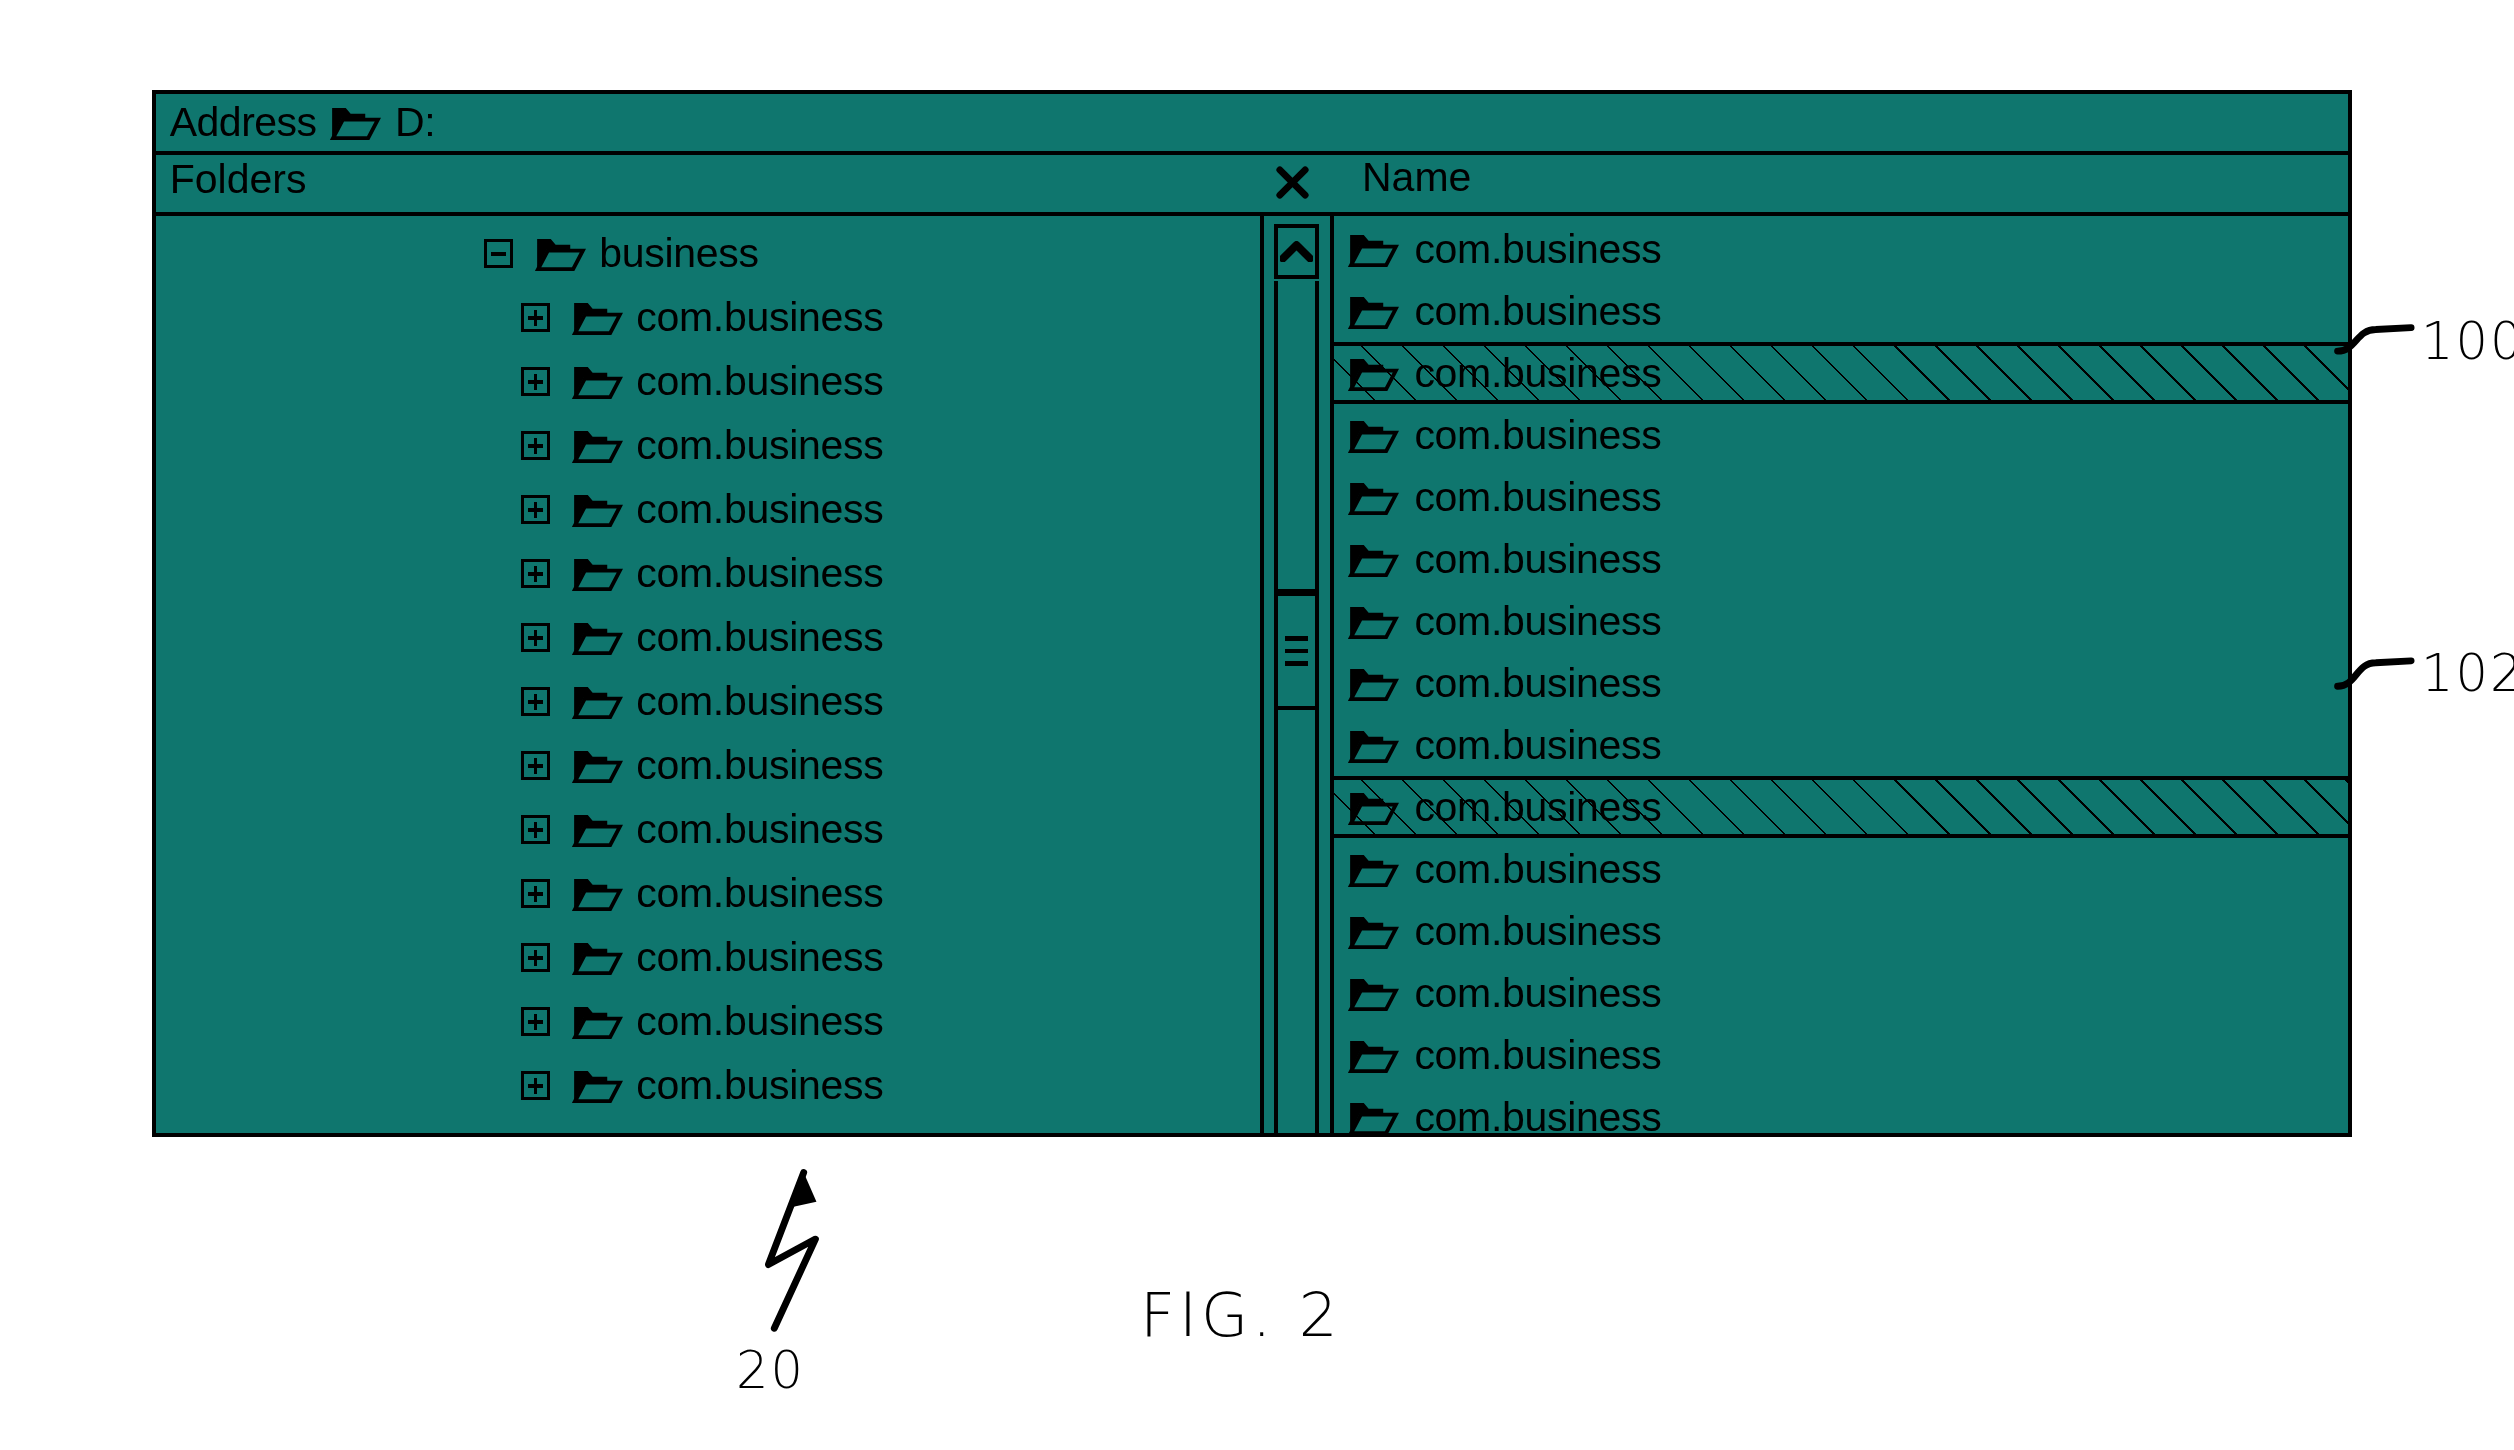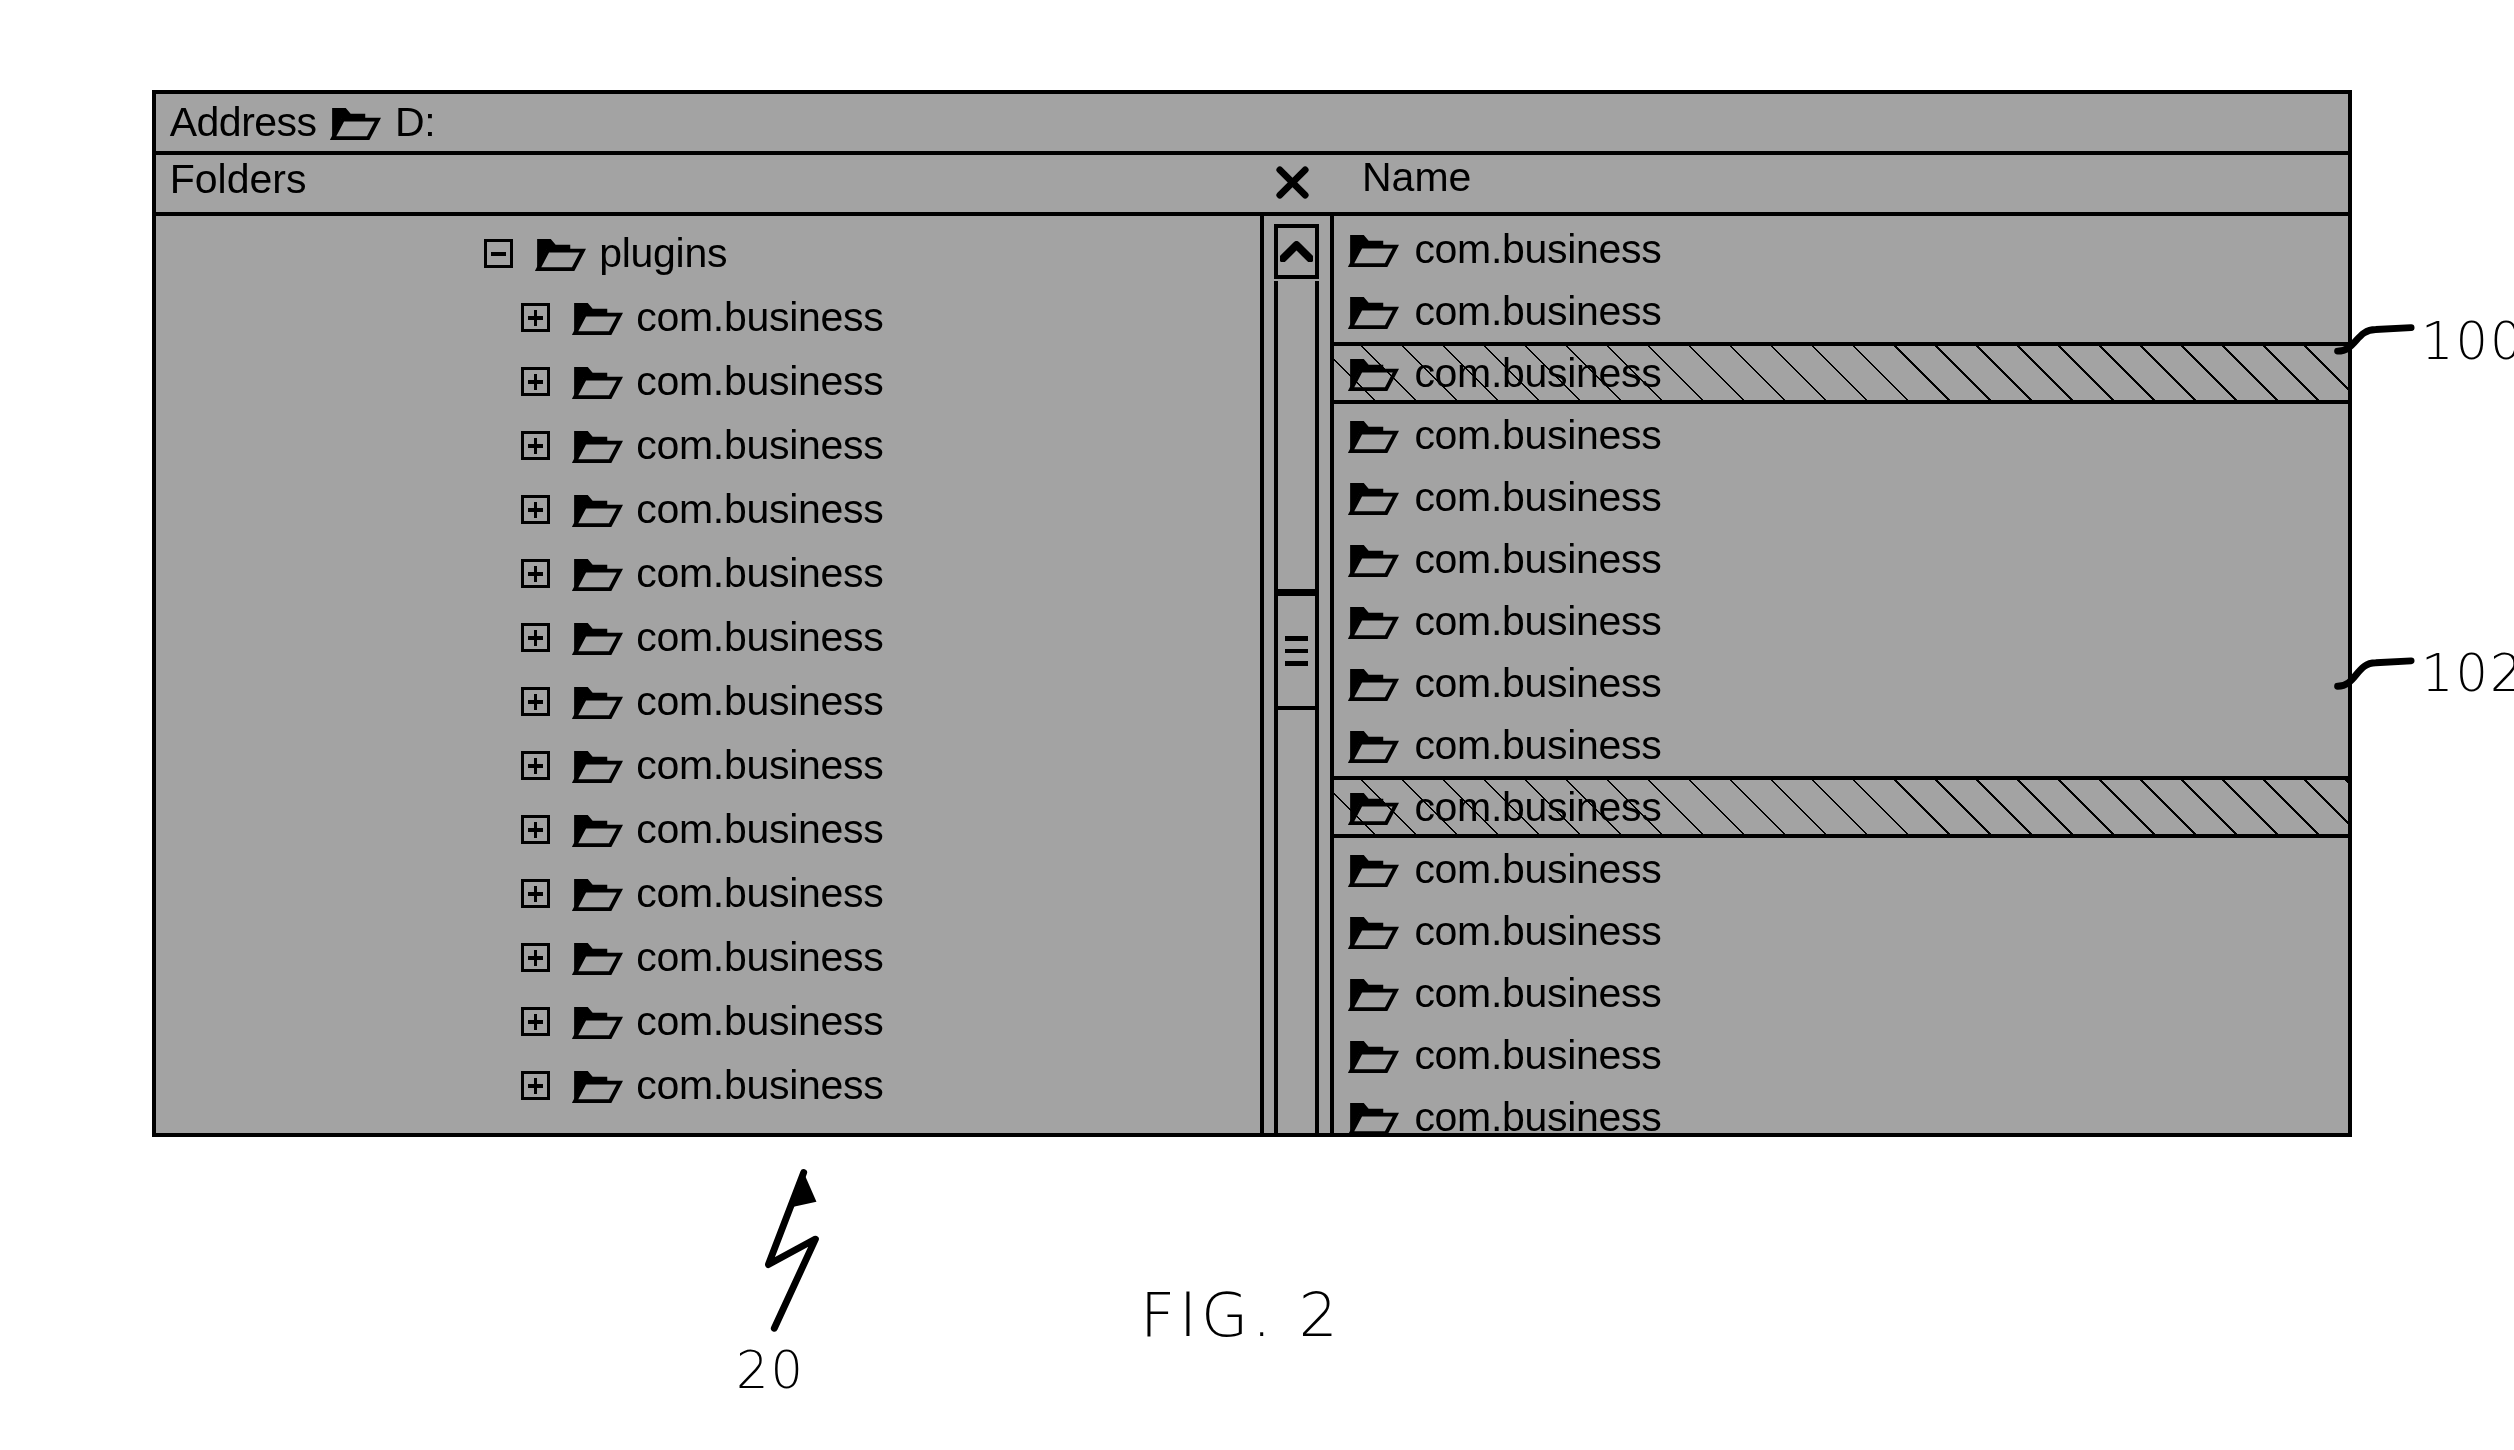--- a/index.html
+++ b/index.html
@@ -18,21 +18,21 @@
 
   
   #explorer-window {
     position: absolute;
     left: 152px;
     top: 90px;
     width: 2200px;
     height: 1047px;
     box-sizing: border-box;
     border: 4.9px solid #000;
-    background: #a3a3a3;
+    background: #0f766e;
   }
   
   #window-top-rule {
     position: absolute;
     left: 152px;
     top: 102px;
     width: 2200px;
     height: 3.9px;
     background: #000;
   }
@@ -375,21 +375,21 @@
         <div class="tree-row level-0">
           <span class="expander">
             <span class="h-bar"></span>
           </span>
           <span class="folder-slot">
             <svg width="51" height="37" viewBox="0 0 52 38" aria-hidden="true">
               <path d="M2 34 L2 4 L16 4 L21 10 L36 10 L36 15 L12 15 L2 34 Z" fill="#000"></path>
               <path d="M13 16 L49 16 L39 35 L3 35 Z" fill="none" stroke="#000" stroke-width="4"></path>
             </svg>
           </span>
-          <span class="tree-label">plugins</span>
+          <span class="tree-label">business</span>
         </div>
 
         <div id="tree-children">
             <div class="tree-row level-1">
               <span class="expander">
                 <span class="h-bar"></span>
                 <span class="v-bar"></span>
               </span>
               <span class="folder-slot">
                 <svg width="51" height="37" viewBox="0 0 52 38" aria-hidden="true">

